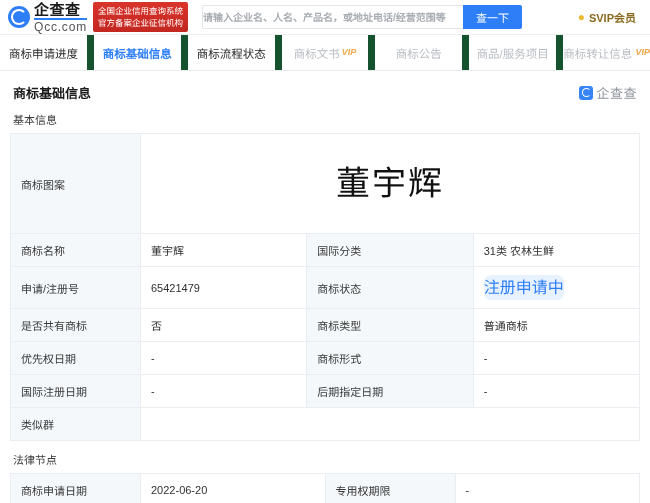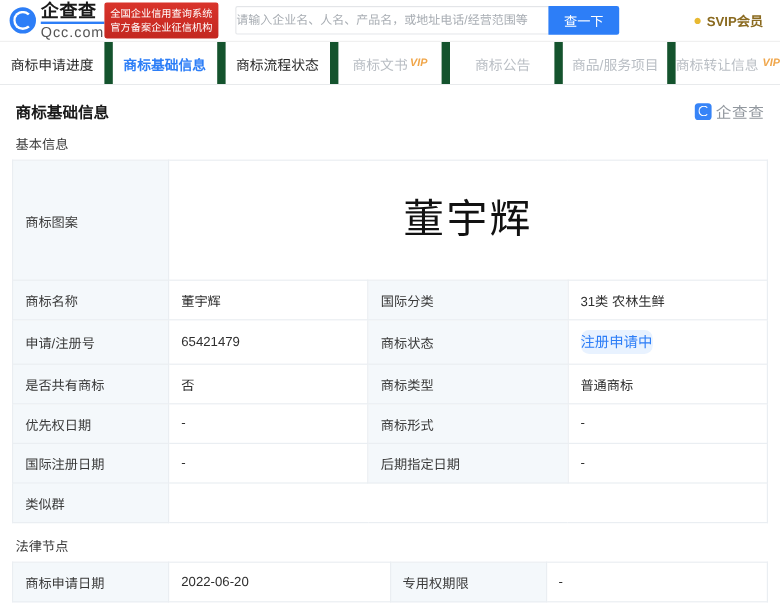--- a/index.html
+++ b/index.html
@@ -49,20 +49,21 @@
     letter-spacing: 0.5px;
     border-bottom: 2px solid #2d7ef7;
     padding-bottom: 1px;
     display: block;
   }
   .brand-en {
     font-size: 12px; color: #555; letter-spacing: 0.8px;
     display: block; margin-top: 1px;
   }
   .cert-badge {
+    margin-left: 6px;
     background: linear-gradient(180deg,#d9342b,#c32720);
     color: #fff;
     font-size: 8.5px;
     line-height: 12px;
     padding: 3px 5px;
     border-radius: 2px;
     text-align: center;
     white-space: nowrap;
   }
   .cert-badge span { display: block; }
@@ -80,20 +81,21 @@
     height: 24px;
     border: 1px solid #e3e5e8;
     border-right: none;
     border-radius: 2px 0 0 2px;
     padding: 0 0;
     font-size: 10px;
     color: #9aa0a6;
     outline: none;
     background: #fff;
     font-family: inherit;
+    font-weight: bold;
   }
   .search-input::placeholder { color: #a8adb3; }
   .search-btn {
     height: 24px;
     background: #2d7ef7;
     color: #fff;
     border: none;
     border-radius: 0 2px 2px 0;
     font-size: 11px;
     padding: 0 13px;
@@ -212,21 +214,21 @@
     color: #111;
     letter-spacing: 2px;
     line-height: 1;
   }
   .dash { color: #3a3a3a; }
 
   .status-pill {
     display: inline-block;
     background: #e8f2ff;
     color: #2d7ef7;
-    font-size: 12px;
+    font-size: 16px;
     padding: 3px 0;
     border-radius: 7px;
     line-height: 1.2;
   }
 </style>
 </head>
 <body>
 
 <div class="topbar">
   <div class="brand">

